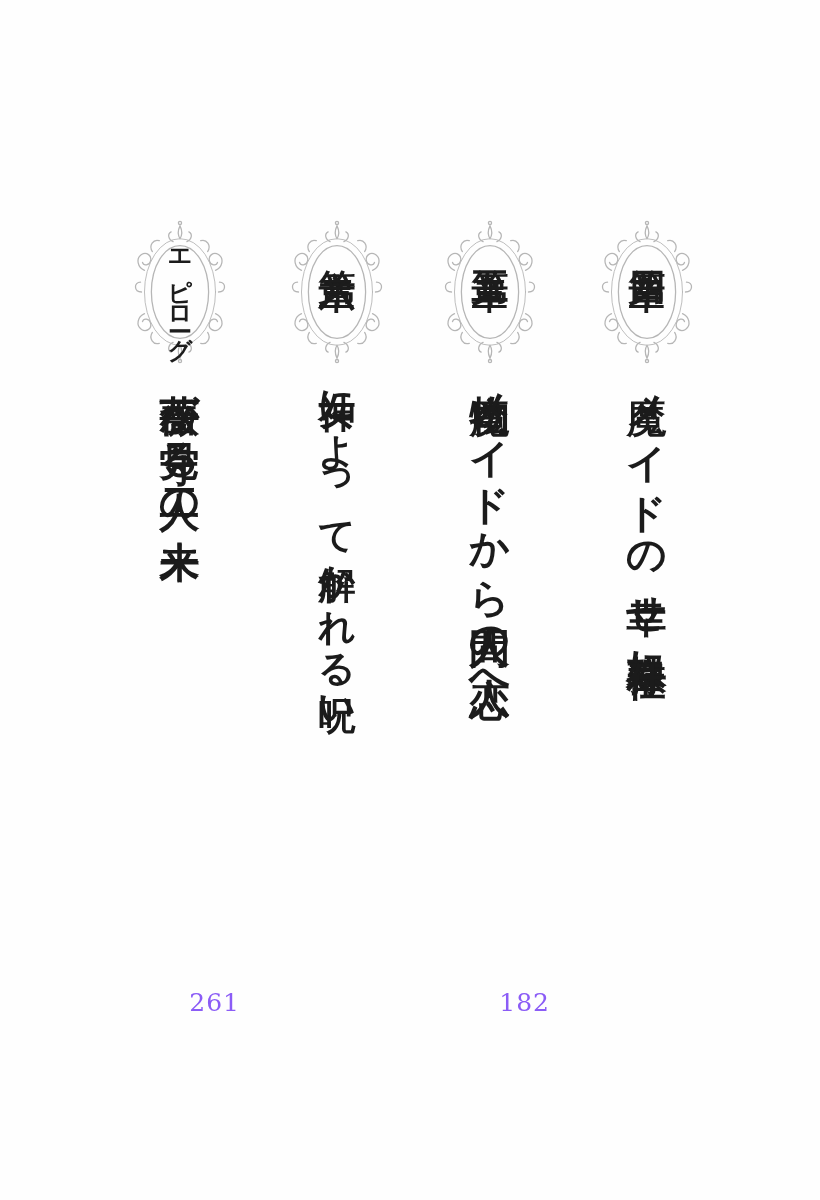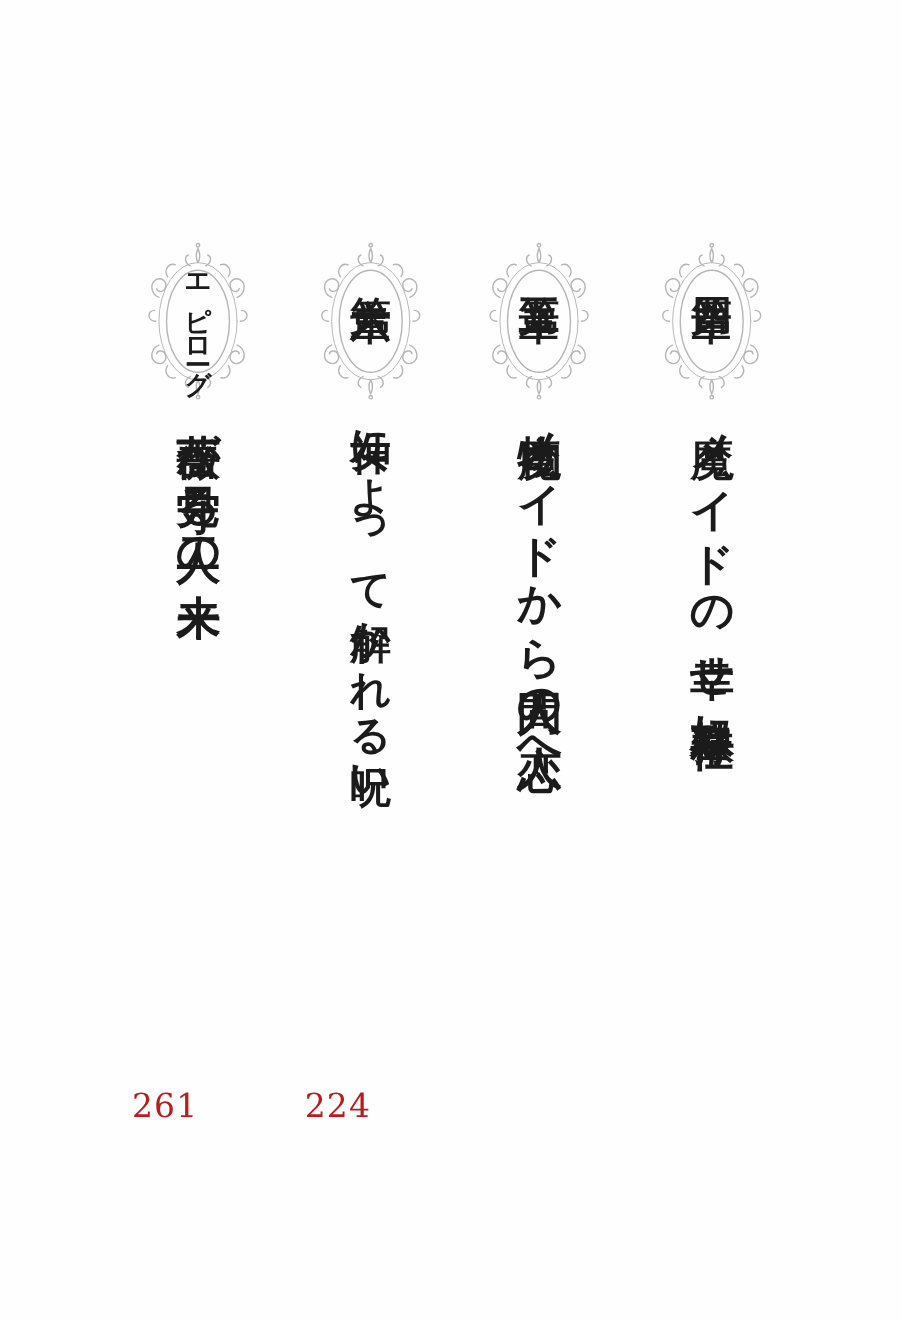--- a/index.html
+++ b/index.html
@@ -68,23 +68,23 @@
   .col-0 .chapter-title { font-size: 40px; letter-spacing: 4px; }
   .col-1 .chapter-title { font-size: 40px; letter-spacing: 1px; }
   .col-2 .chapter-title { font-size: 37px; letter-spacing: 1px; }
   .col-3 .chapter-title { font-size: 40px; letter-spacing: 1px; }
 
   .page-number {
     position: absolute;
     top: 770px;
     left: 0;
     width: 100%;
-    text-align: left;
-    font-size: 30px;
-    color: #b91c1c;
+    text-align: right;
+    font-size: 25px;
+    color: #8b5cf6;
     letter-spacing: 1px;
   }
   .defs-holder { position: absolute; width: 0; height: 0; overflow: hidden; }
 </style>
 </head>
 <body>
 
 <div id="page">
 
   <svg class="defs-holder" aria-hidden="true">
@@ -123,29 +123,29 @@
     <div class="chapter-label">第四章</div>
     <div class="chapter-title">魔メイドの幸せ奴隷奉仕</div>
   </div>
 
   <div class="toc-col col-1">
     <svg class="ornament" viewBox="0 0 100 150">
         <use href="#ornament-sym"></use>
       </svg>
     <div class="chapter-label">第五章</div>
     <div class="chapter-title">魔物メイドから人間の恋人へ</div>
+    <div class="page-number">182</div>
   </div>
 
   <div class="toc-col col-2">
     <svg class="ornament" viewBox="0 0 100 150">
         <use href="#ornament-sym"></use>
       </svg>
     <div class="chapter-label">第六章</div>
     <div class="chapter-title">女神によって解かれる呪い</div>
-    <div class="page-number">224</div>
   </div>
 
   <div class="toc-col col-3">
     <svg class="ornament" viewBox="0 0 100 150">
         <use href="#ornament-sym"></use>
       </svg>
     <div class="chapter-label">エピローグ</div>
     <div class="chapter-title">薔薇が見守る二人の未来</div>
     <div class="page-number">261</div>
   </div>

